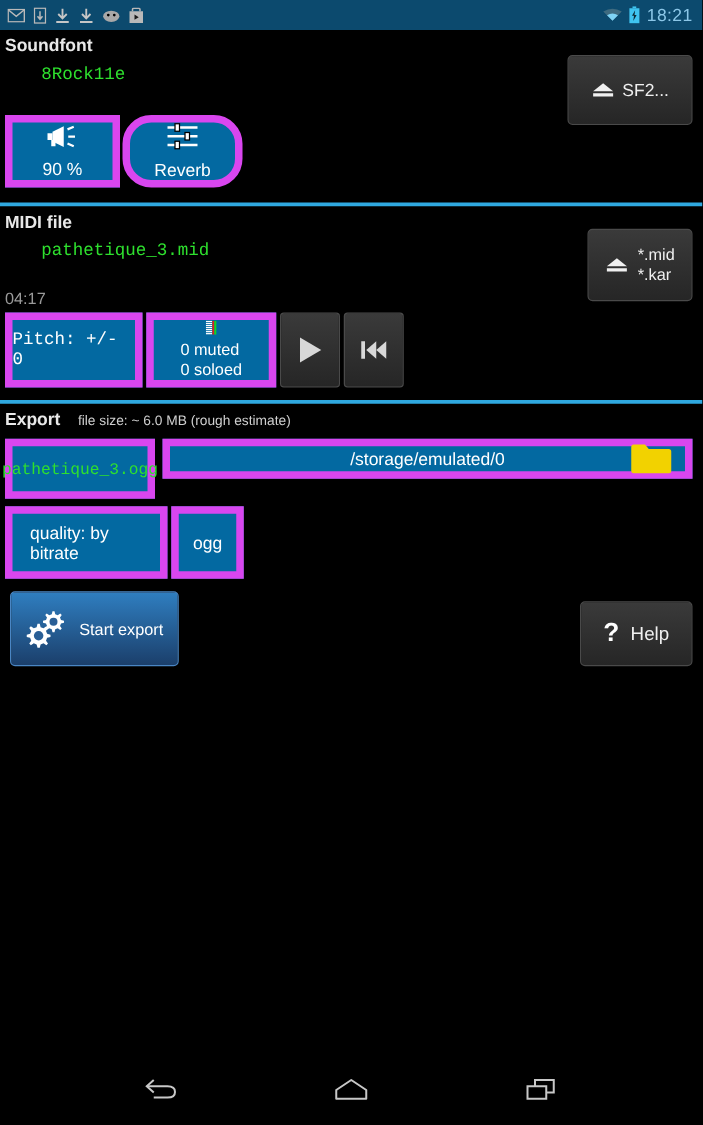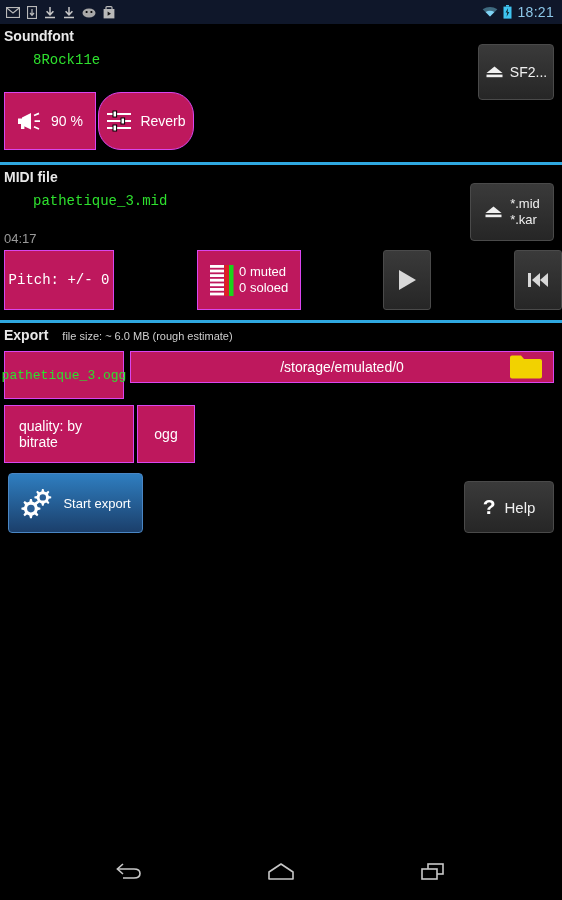--- a/index.html
+++ b/index.html
@@ -7,21 +7,21 @@
     width:562px; height:900px;
     background:#000;
     font-family:"Liberation Sans", sans-serif;
     overflow:hidden;
   }
   .screen { position:relative; width:562px; height:900px; background:#000; }
 
   
   .statusbar {
     height:24px; display:flex; align-items:center;
-    padding:0 8px 0 6px; background:#0f172a;
+    padding:0 8px 0 6px; background:#0c4a6e;
   }
   .sb-left { display:flex; align-items:center; gap:7px; }
   .sb-right { margin-left:auto; display:flex; align-items:center; gap:5px; }
   .sb-ico { display:block; }
   .sb-time {
     color:#8cc7e8; font-size:14px; letter-spacing:.3px;
     font-family:"Liberation Sans", sans-serif;
   }
 
   
@@ -35,50 +35,50 @@
   .divider { height:3px; background:#2fa8e0; width:100%; }
 
   
   .btn {
     background:linear-gradient(#3a3a3a,#262626);
     border:1px solid #4a4a4a; border-radius:4px;
     display:flex; align-items:center; justify-content:center;
     color:#f0f0f0; cursor:pointer;
   }
   .gbox {
-    background:#be185d; border:1px solid #d946ef;
+    background:#0369a1; border:6px solid #d946ef;
     display:flex; align-items:center; justify-content:center;
-    color:#fff; cursor:pointer;
+    color:#fff; cursor:pointer;flex-direction:column;
   }
 
   .fname-green { color:#2ee02e; font-family:"Liberation Mono", monospace; font-size:14px; }
 
   
   .sf-row { position:relative; height:40px; }
   .sf-name { position:absolute; left:33px; top:8px; }
   .sf-btn {
     position:absolute; right:8px; top:0;
-    width:76px; height:56px; gap:6px; font-size:14px;
+    width:100px; height:56px; gap:6px; font-size:14px;
   }
   .ctl-row { display:flex; gap:2px; padding-left:4px; margin-top:8px; }
   .ctl-btn { height:58px; gap:8px; font-size:14px; }
 
   
   .eject { display:inline-block; }
 
   
   .midi-name { position:absolute; left:33px; top:8px; }
   .mid-btn {
     position:absolute; right:8px; top:-2px;
     width:84px; height:58px; gap:7px;
   }
   .mid-btn .lbl { font-size:13px; line-height:16px; text-align:left; }
   .duration { color:#9a9a9a; font-size:13px; padding-left:4px; margin-top:6px; }
 
-  .transport { display:flex; gap:19px; padding-left:4px; margin-top:4px;justify-content:space-between; }
+  .transport { display:flex; gap:3px; padding-left:4px; margin-top:4px; }
   .pitch-box { width:110px; height:60px; font-family:"Liberation Mono", monospace; font-size:14px; }
   .mute-box { width:104px; height:60px; gap:4px; }
   .mute-txt { font-size:13px; line-height:16px; text-align:left; color:#fff; }
   .play-btn, .rew-btn { width:48px; height:60px; border-radius:3px; }
 
   
   .exp-row1 { display:flex; gap:6px; padding-left:4px; margin-top:8px; }
   .exp-name { width:120px; height:48px; font-size:13px; }
   .exp-path {
     flex:1; height:32px; position:relative; margin-right:8px;

